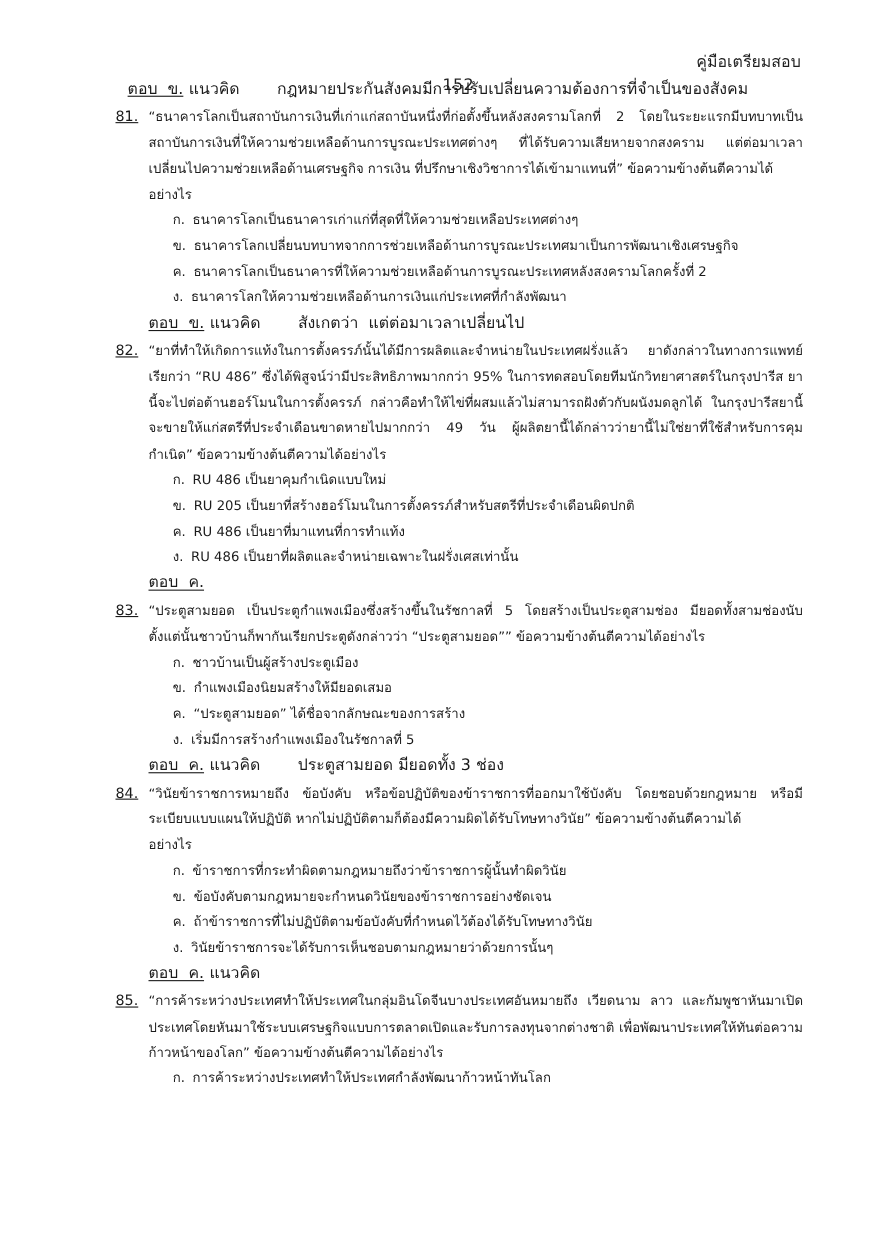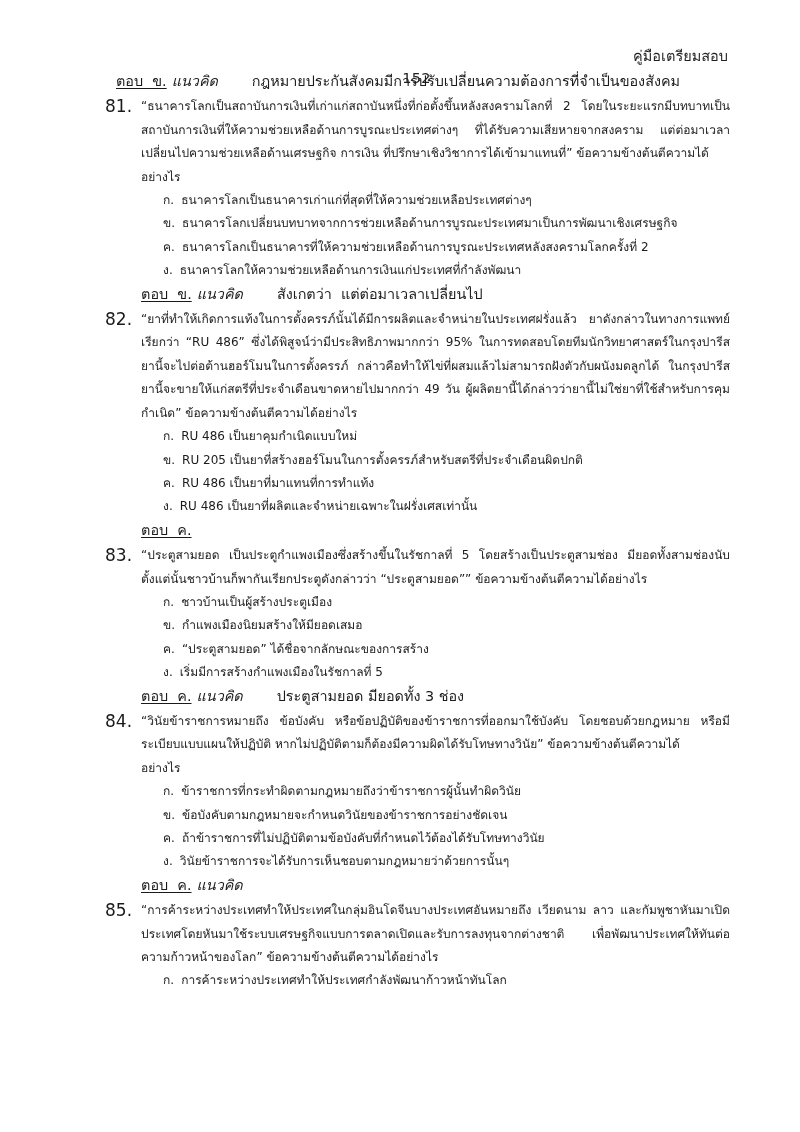--- a/index.html
+++ b/index.html
@@ -83,42 +83,42 @@
     text-underline-offset: 2px;
     white-space: pre;
     font-size: 14.4px;
     line-height: 23.4px;
   }
   .ans-label {
     white-space: pre;
     font-size: 14.4px;
     line-height: 23.4px;
     padding-left: 5px;
-    font-style: italic;
   }
   .ans-note {
     white-space: pre;
     font-size: 14.4px;
     line-height: 23.4px;
     padding-left: 34px;
   }
 
   
   .question {
     display: flex;
     align-items: flex-start;
     margin-top: 2px;
   }
   .q-num {
     flex: 0 0 30px;
     text-align: left;
     padding-right: 9px;
-    font-size: 17px;
+    font-size: 13px;
     line-height: 23.4px;
     box-sizing: border-box;
+    text-decoration: underline;
   }
   .q-body {
     flex: 1 1 auto;
     min-width: 0;
   }
   .qtext {
     margin: 0;
     text-align: justify;
     text-justify: inter-character;
     word-break: break-word;

